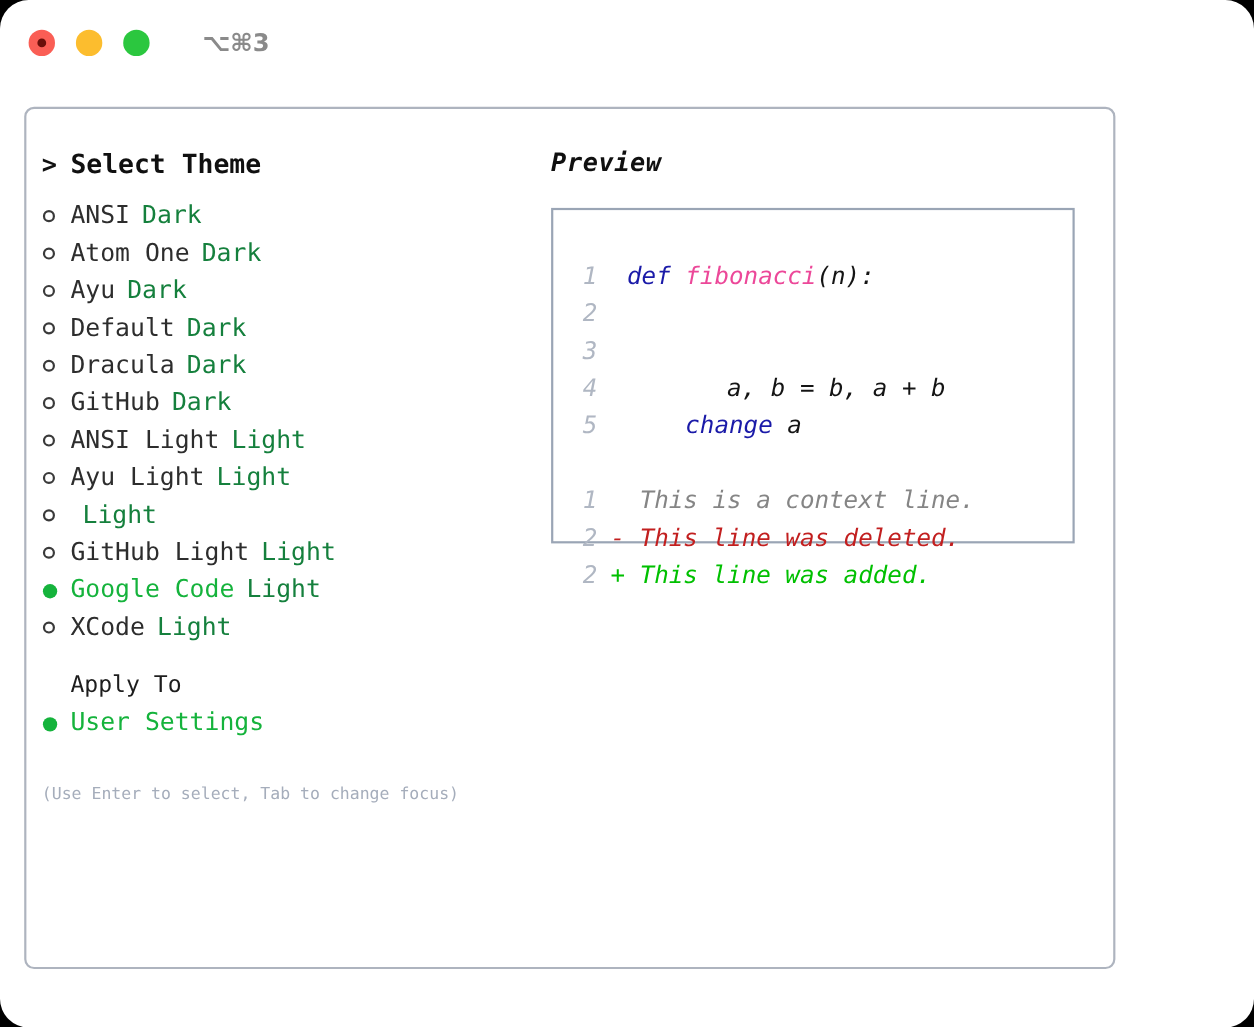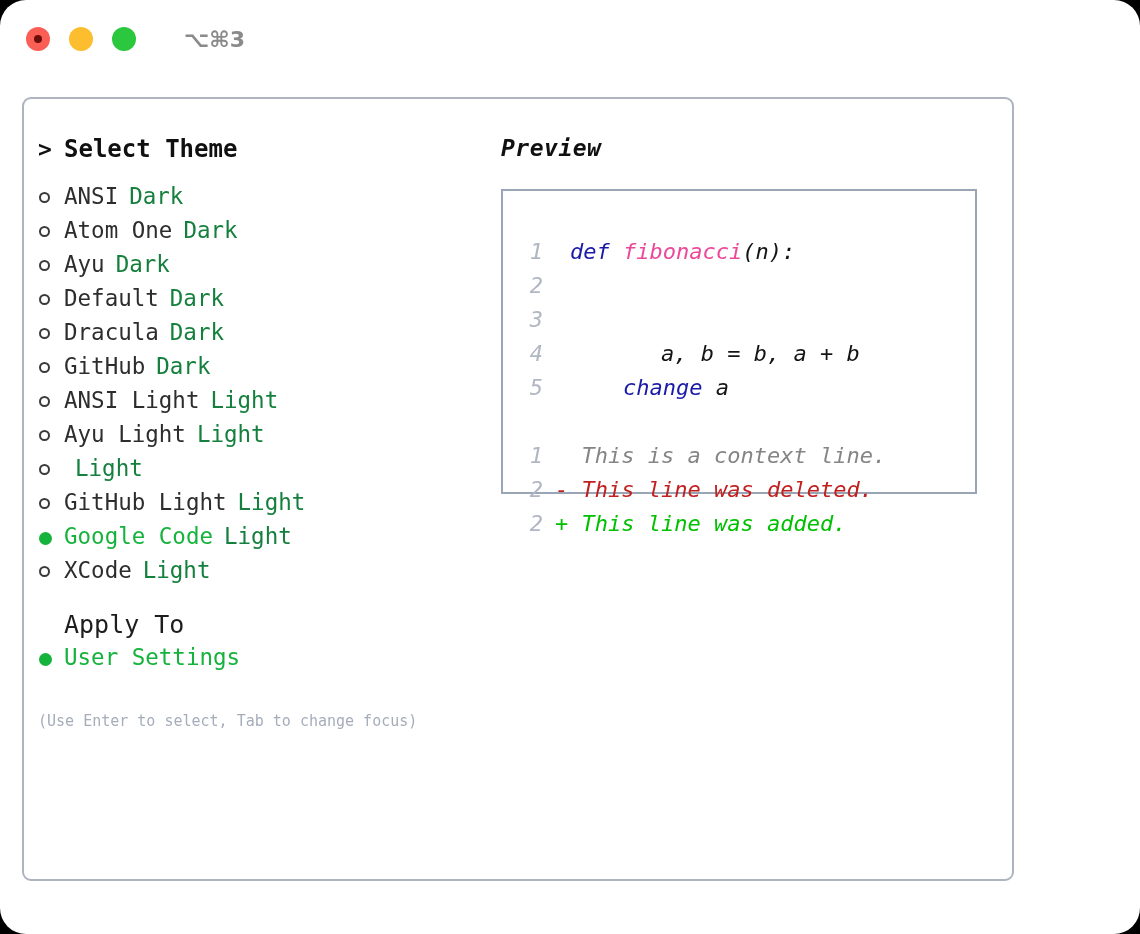--- a/index.html
+++ b/index.html
@@ -141,21 +141,21 @@
   .label.selected {
     color: #15b33c;
   }
   .variant {
     color: #15803d;
     margin-left: 11px;
     margin-top: 12px;
   }
   .section-head {
     color: #1d1d1d;
-    font-size: 25px;
+    font-size: 21px;
   }
   .spacer {
     height: 31px;
   }
   .hint {
     margin-top: 26px;
     color: #a5adbb;
     font-size: 15px;
     line-height: 34px;
     width: 400px;

